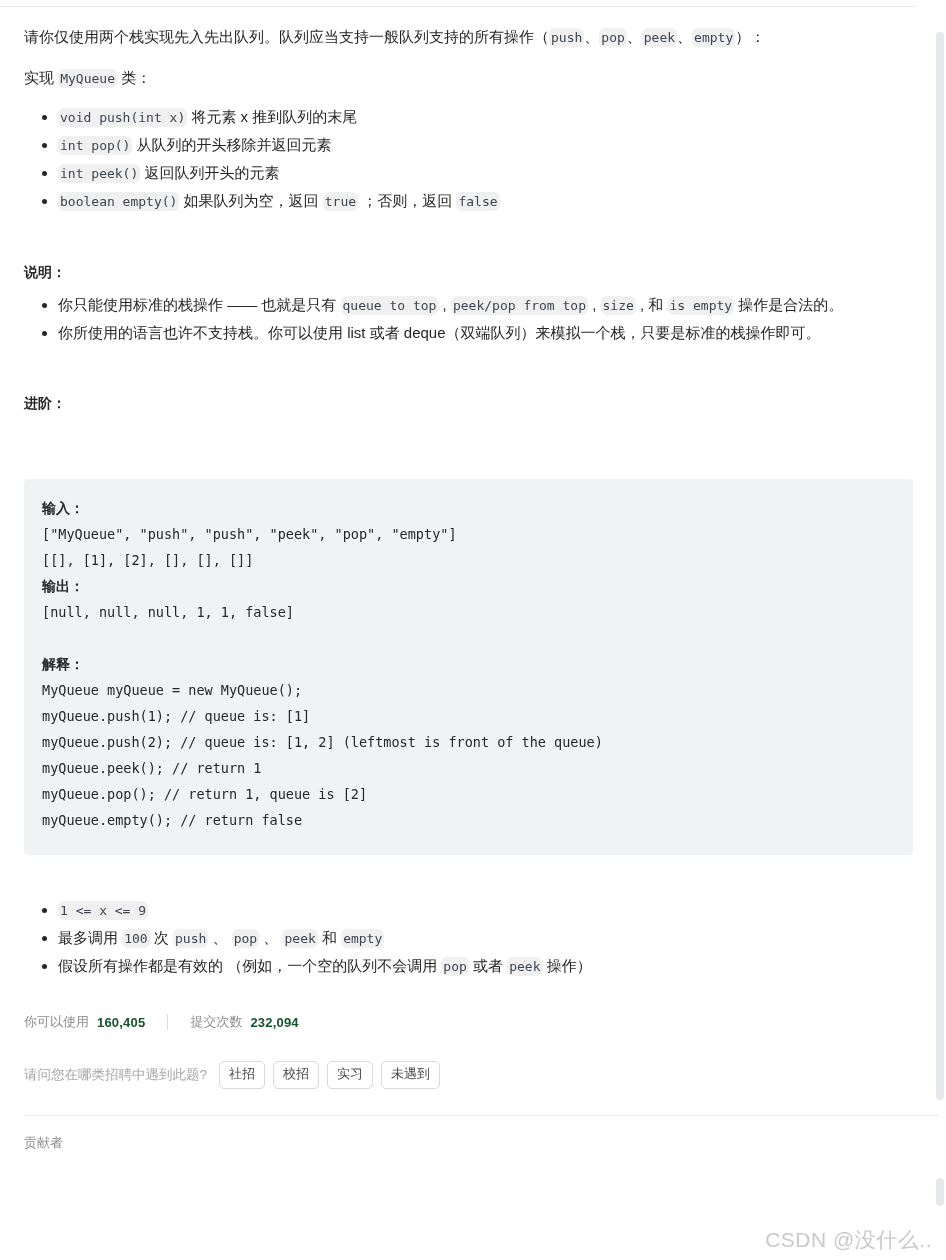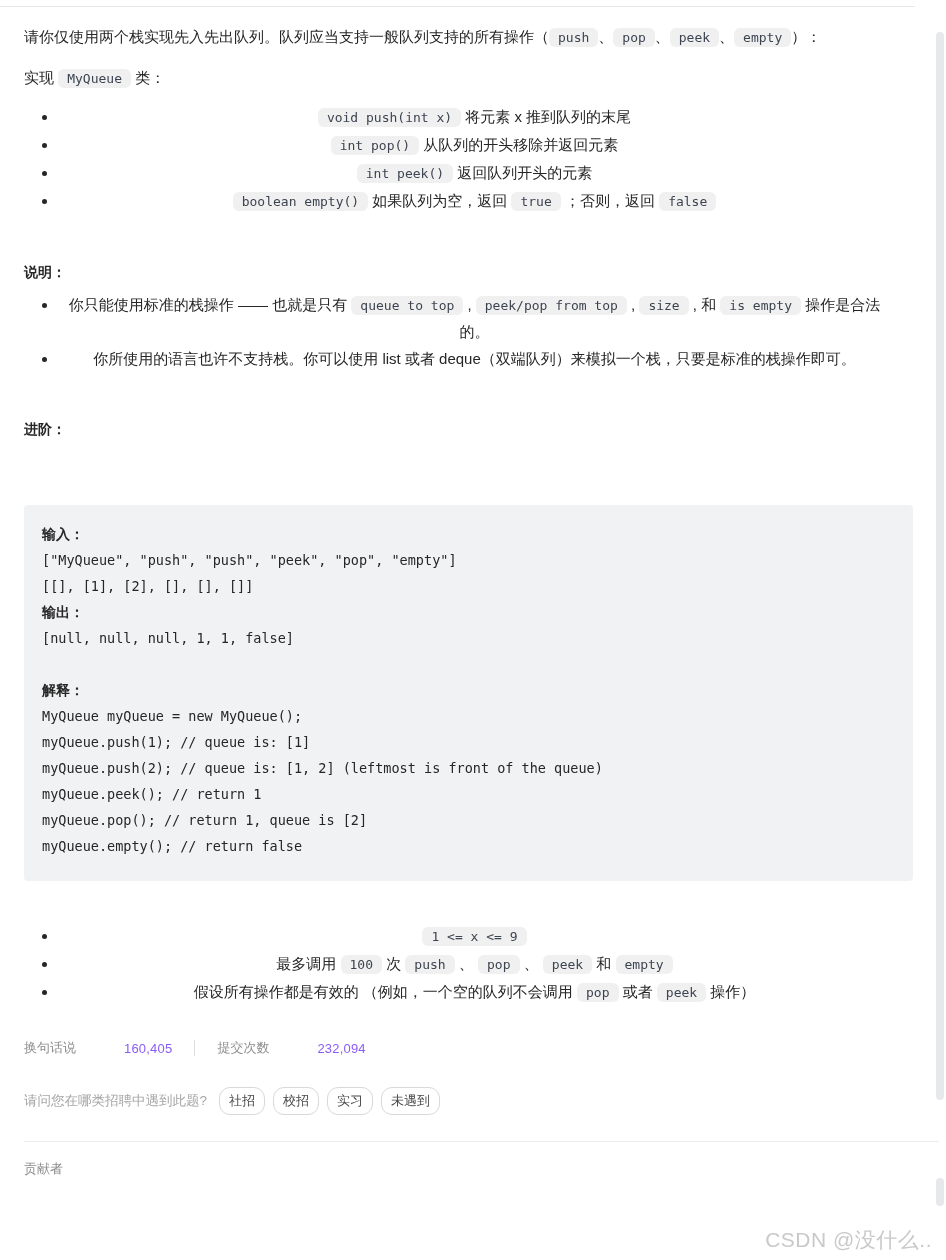--- a/index.html
+++ b/index.html
@@ -58,35 +58,34 @@
   }
 
   .spacer-lg { height: 42px; }
   .spacer-md { height: 30px; }
   .spacer-sm { height: 14px; }
 
   ul.bullets {
     margin: 0;
     padding-left: 34px;
     list-style-type: disc;
-    text-align: center;
   }
   ul.bullets li {
     font-size: 15px;
     line-height: 26px;
     margin: 0 0 1px 0;
     color: #262626;
   }
 
   code.ic {
     font-family: "DejaVu Sans Mono", "Liberation Mono", monospace;
     font-size: 13px;
     background: #f0f0f0;
     color: #3d4451;
-    padding: 2px 9px;
+    padding: 2px 2px;
     border-radius: 6px;
     white-space: pre;
   }
 
   pre.codeblock {
     margin: 0;
     background: #f1f2f4;
     border-radius: 4px;
     padding: 16px 18px 22px 18px;
     font-family: "DejaVu Sans Mono", "Liberation Mono", monospace;
@@ -106,21 +105,21 @@
 
   
   .stats {
     display: flex;
     align-items: center;
     font-size: 13px;
     color: #8c8c8c;
     margin-top: 2px;
   }
   .stats .stat-label { color: #8c8c8c; margin-right: 8px; }
-  .stats .stat-value { color: #8b5cf6; font-weight: normal; letter-spacing: .2px; margin-right: 0; margin-left: 40px; }
+  .stats .stat-value { color: #14532d; font-weight: bold; letter-spacing: .2px; margin-right: 0; }
   .stats .divider {
     width: 1px;
     height: 16px;
     background: #dcdcdc;
     margin: 0 22px;
   }
 
   
   .poll {
     display: flex;
@@ -128,25 +127,25 @@
     margin-top: 30px;
   }
   .poll-question {
     font-size: 13.5px;
     color: #a6a6a6;
     margin-right: 12px;
   }
   .poll-btn {
     display: inline-block;
     border: 1px solid #d9d9d9;
-    border-radius: 11px;
+    border-radius: 5px;
     background: #ffffff;
     color: #4a4a4a;
     font-size: 13px;
-    font-family: Liberation Serif, serif;
+    font-family: Liberation Mono, monospace;
     padding: 4px 9px;
     margin-right: 8px;
     cursor: pointer;
     line-height: 18px;
   }
 
   .bottom-rule {
     width: 915px;
     height: 1px;
     background: #ececec;
@@ -259,21 +258,21 @@
         <span>最多调用 </span><code class="ic">100</code><span> 次 </span><code class="ic">push</code><span> 、 </span><code class="ic">pop</code><span> 、 </span><code class="ic">peek</code><span> 和 </span><code class="ic">empty</code>
       </li>
       <li>
         <span>假设所有操作都是有效的 （例如，一个空的队列不会调用 </span><code class="ic">pop</code><span> 或者 </span><code class="ic">peek</code><span> 操作）</span>
       </li>
     </ul>
 
     <div class="spacer-md"></div>
 
     <div class="stats">
-      <span class="stat-label">换句话说</span>
+      <span class="stat-label">你可以使用</span>
       <span class="stat-value">160,405</span>
       <span class="divider"></span>
       <span class="stat-label">提交次数</span>
       <span class="stat-value">232,094</span>
     </div>
 
     <div class="poll">
       <span class="poll-question">请问您在哪类招聘中遇到此题?</span>
       <button class="poll-btn">社招</button>
       <button class="poll-btn">校招</button>

